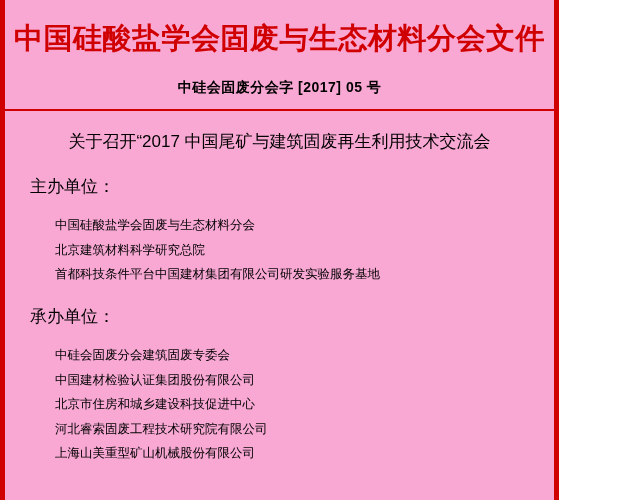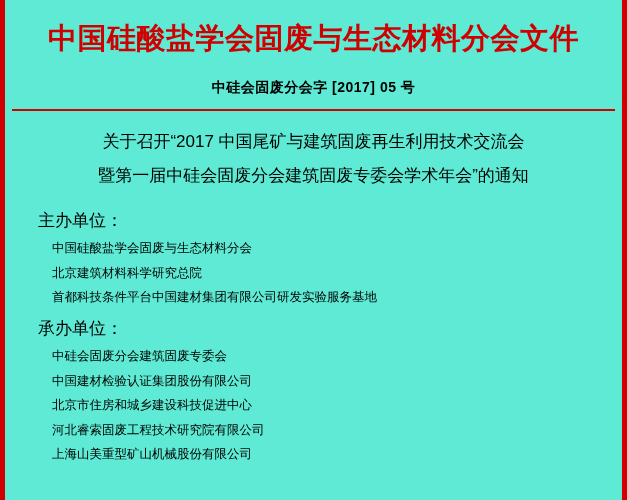--- a/index.html
+++ b/index.html
@@ -9,25 +9,25 @@
   }
   body {
     width: 627px;
     height: 500px;
     font-family: "Liberation Sans", "DejaVu Sans", sans-serif;
     color: #000000;
     overflow: hidden;
   }
   .page {
     position: relative;
-    width: 627px;
+    width: 559px;
     height: 500px;
     box-sizing: border-box;
-    background: #5eead4;
-    padding: 0 12px;
+    background: #f9a8d4;
+    padding: 0 4px;
   }
   .doc-header {
     text-align: center;
     color: #d00000;
     font-weight: bold;
     font-size: 29px;
     letter-spacing: 0.5px;
     padding-top: 22px;
     padding-bottom: 10px;
     line-height: 1.15;
@@ -69,21 +69,21 @@
   }
   .sub-heading {
     font-size: 17px;
     font-weight: normal;
     padding-left: 26px;
     padding-top: 8px;
     padding-bottom: 4px;
   }
   .org-list {
     list-style: none;
-    margin: 0;
+    margin: 11px;
     padding: 0 0 0 40px;
   }
   .org-list li {
     font-size: 12.5px;
     line-height: 1.95;
     white-space: nowrap;
   }
   .left-border {
     position: absolute;
     left: 0;
@@ -110,21 +110,20 @@
   <div class="right-border"></div>
 
   <div class="doc-header">中国硅酸盐学会固废与生态材料分会文件</div>
 
   <div class="doc-number">中硅会固废分会字  [2017] 05 号</div>
 
   <div class="red-rule"></div>
 
   <div class="title-block">
     <span class="title-line">关于召开“2017 中国尾矿与建筑固废再生利用技术交流会</span>
-    <span class="title-line">暨第一届中硅会固废分会建筑固废专委会学术年会”的通知</span>
   </div>
 
 
   <div class="sub-heading">主办单位：</div>
   <ul class="org-list">
     <li>中国硅酸盐学会固废与生态材料分会</li>
     <li>北京建筑材料科学研究总院</li>
     <li>首都科技条件平台中国建材集团有限公司研发实验服务基地</li>
   </ul>
 

